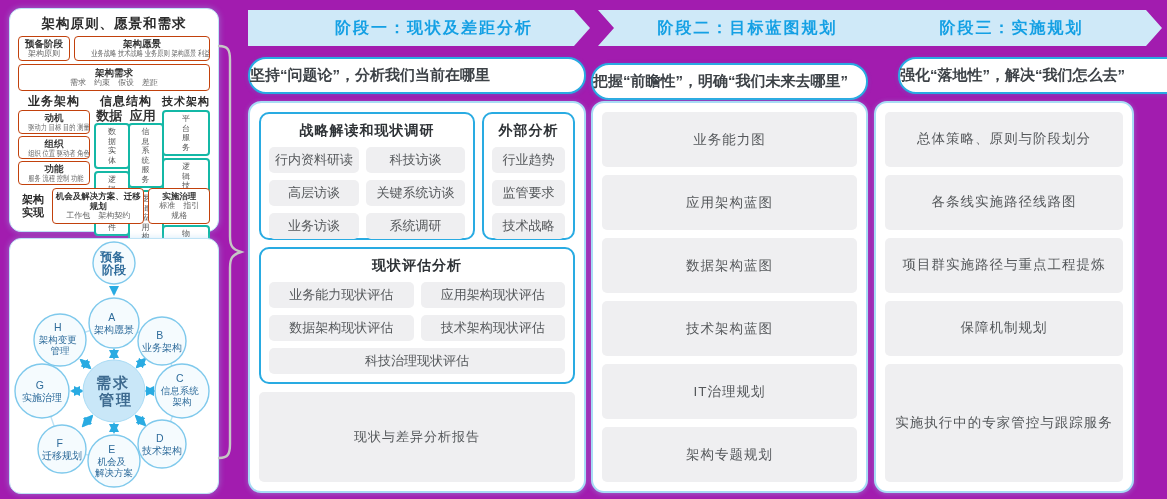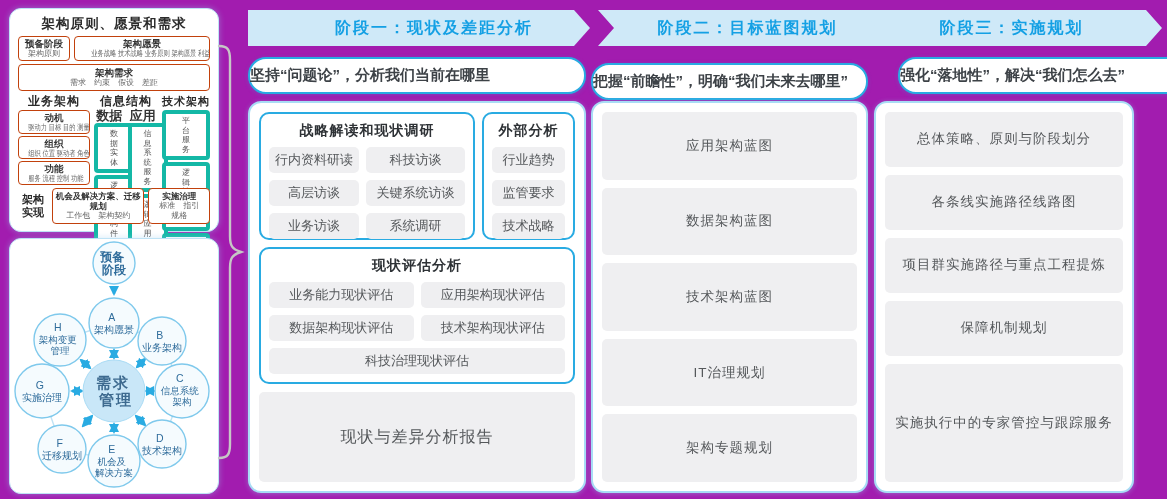--- a/index.html
+++ b/index.html
@@ -19,21 +19,21 @@
   .bs{font-size:8px;color:#666;line-height:10px;}
   .fit{white-space:nowrap;transform:scaleX(.78);transform-origin:50% 50%;}
   .pa-row1{display:flex;gap:4px;}
   .pa-prep{width:46px;flex:none;display:flex;flex-direction:column;justify-content:center;}
   .pa-vision{flex:1;display:flex;flex-direction:column;justify-content:center;}
   .pa-req{display:flex;flex-direction:column;justify-content:center;padding:2px;}
   .pa-cols{display:flex;gap:4px;flex:1;min-height:0;}
   .pa-col{display:flex;flex-direction:column;gap:2px;min-width:0;}
   .colhead{font-size:12px;font-weight:700;color:#2b2b2b;text-align:center;letter-spacing:1px;line-height:14px;}
   .subhead{font-size:13px;font-weight:700;color:#333;text-align:center;line-height:11px;}
-  .tinybox{border:4px solid #14b8a6;border-radius:4px;background:#fff;text-align:center;
+  .tinybox{border:2px solid #14b8a6;border-radius:4px;background:#fff;text-align:center;
            font-size:8px;color:#555;line-height:9.5px;padding:2px 16px;flex:1;
            display:flex;align-items:center;justify-content:center;}
   .pa-bottom{display:flex;gap:4px;align-items:stretch;height:36px;flex:none;}
   .impl-label{width:30px;flex:none;display:flex;flex-direction:column;justify-content:center;
               font-size:11px;font-weight:700;color:#2b2b2b;text-align:center;line-height:13px;}
   .pa-bbox{flex:1;display:flex;flex-direction:column;justify-content:center;}
   .panelB{left:9px;top:238px;width:210px;height:256px;}
 
   
   .adm-ring{fill:none;stroke:#bfe2f4;stroke-width:1.4;}
@@ -71,21 +71,21 @@
   .gitem{background:#efeff1;border-radius:5px;color:#55585b;font-size:13px;text-align:center;
          display:flex;align-items:center;justify-content:center;min-height:26px;}
   .p1-toprow{display:flex;gap:7px;height:128px;flex:none;}
   .survey{width:62%;}
   .survey-grid{display:grid;grid-template-columns:46% 1fr;gap:7px;}
   .external{flex:1;display:flex;flex-direction:column;}
   .ext-items{display:flex;flex-direction:column;gap:7px;flex:1;}
   .assess{margin-top:7px;flex:none;}
   .assess-grid{display:grid;grid-template-columns:1fr 1fr;gap:7px;}
   .span2{grid-column:1 / span 2;}
-  .report{margin-top:8px;flex:1;font-size:16px;letter-spacing:1px;}
+  .report{margin-top:8px;flex:1;font-size:13px;letter-spacing:1px;}
   .stack{display:flex;flex-direction:column;gap:8px;flex:1;}
   .stack .gitem{flex:1;font-size:13.5px;letter-spacing:1px;}
   .stack .tall{flex:2.15;}
 </style>
 </head>
 <body>
 
 <div class="stage">
 
   <div class="abs card panelA">
@@ -298,20 +298,21 @@
         <div class="gitem">数据架构现状评估</div>
         <div class="gitem">技术架构现状评估</div>
         <div class="gitem span2">科技治理现状评估</div>
       </div>
     </div>
     <div class="gitem report">现状与差异分析报告</div>
   </div>
 
   <div class="abs pcontainer pc2">
     <div class="stack">
+      <div class="gitem">业务能力图</div>
       <div class="gitem">应用架构蓝图</div>
       <div class="gitem">数据架构蓝图</div>
       <div class="gitem">技术架构蓝图</div>
       <div class="gitem">IT治理规划</div>
       <div class="gitem">架构专题规划</div>
     </div>
   </div>
 
   <div class="abs pcontainer pc3">
     <div class="stack">

